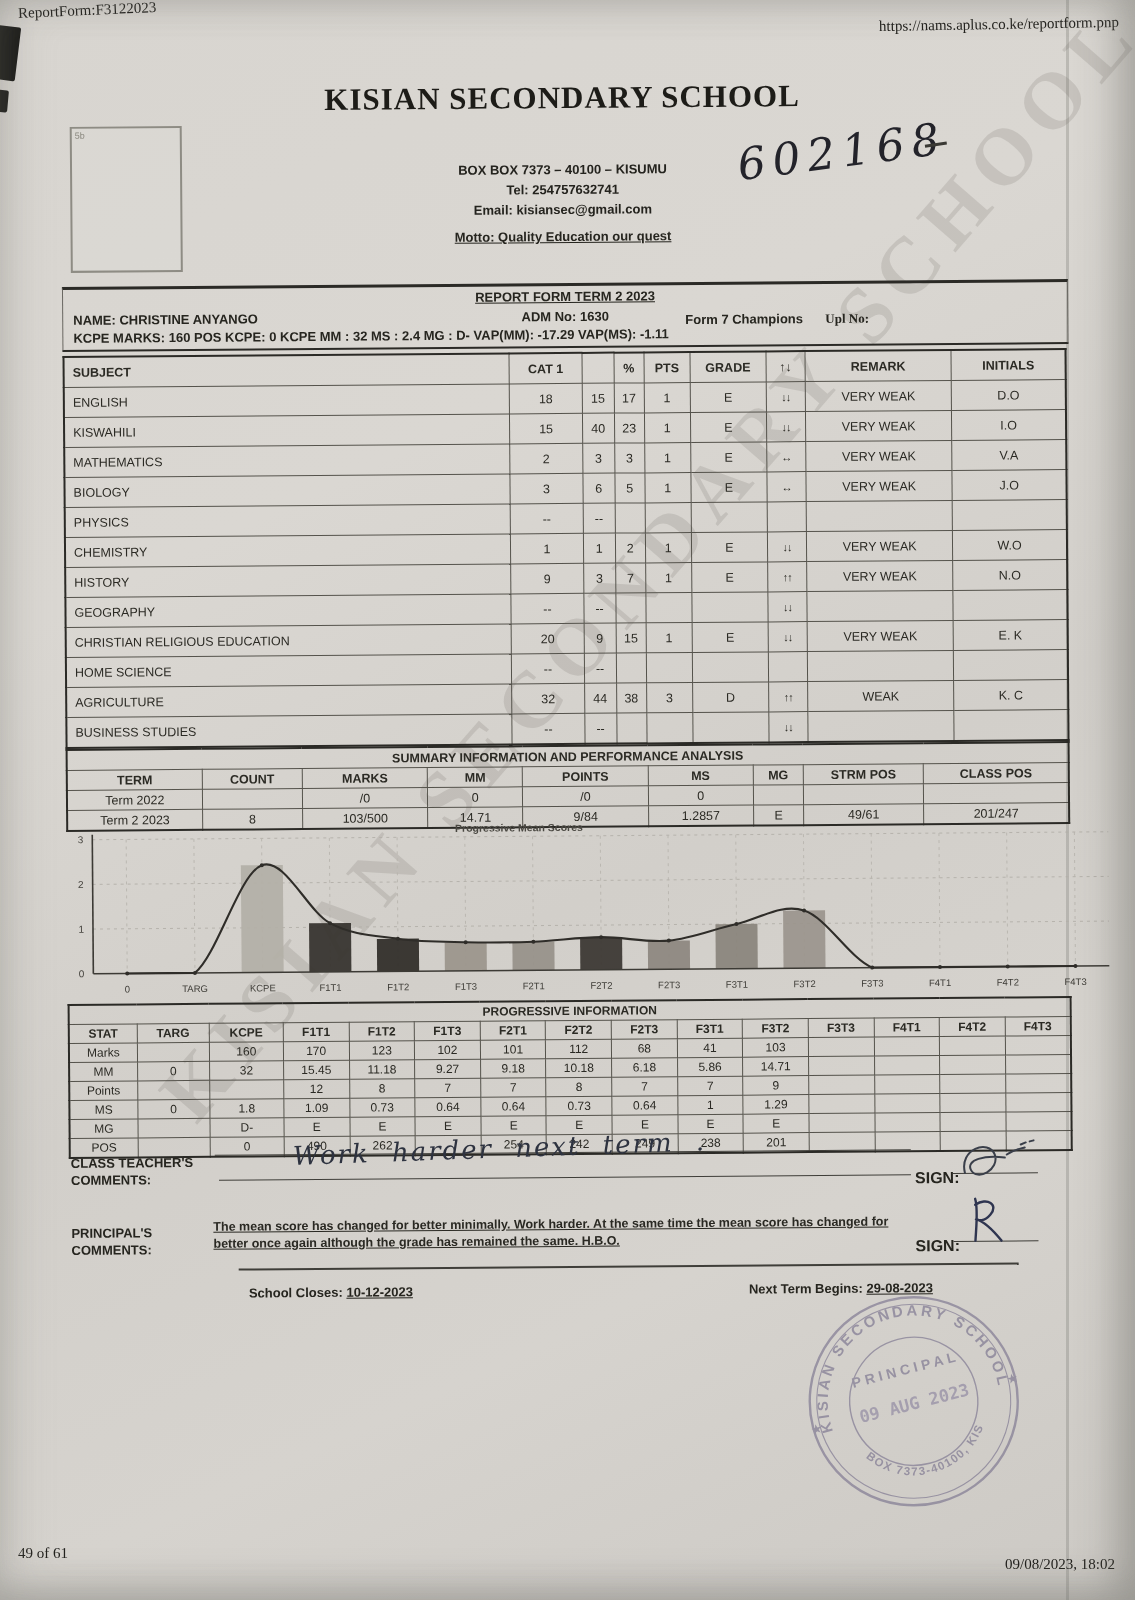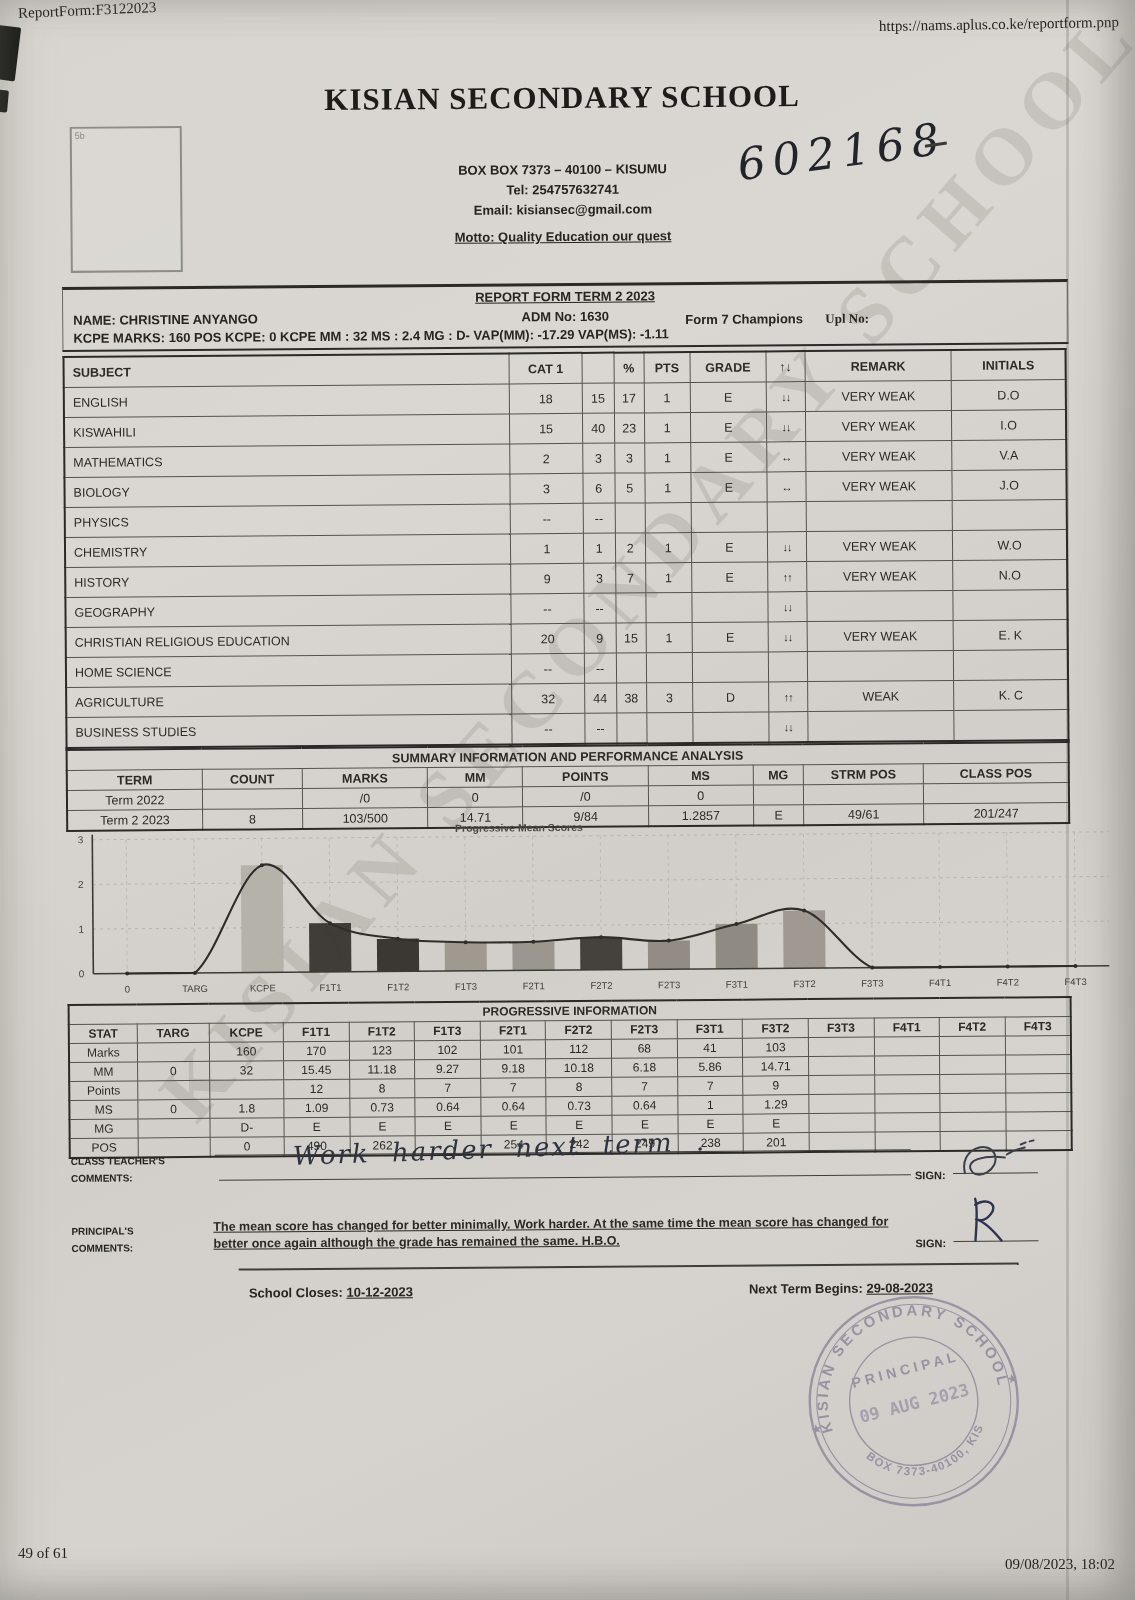--- a/index.html
+++ b/index.html
@@ -46,27 +46,27 @@
   #subject-table .arrcol{font-size:11px;letter-spacing:-1px;}
   #summary-table{left:66px;top:745px;width:1004px;}
   #summary-table td,#summary-table th{height:17px;font-size:12.5px;}
   #summary-table .ttl,{height:18px;}
   #prog-table{left:66px;top:1000px;width:1004px;}
   #prog-table td,#prog-table th{height:16px;font-size:12px;padding:1px 2px;}
   .tbl-title{text-align:center;font-weight:bold;}
 
   .chart-wrap{left:50px;top:820px;width:1070px;height:178px;}
 
-  .cmt-label{font-weight:bold;font-size:10px;}
+  .cmt-label{font-weight:bold;font-size:13px;}
   .rule{position:absolute;border-bottom:1.6px solid #3f3e39;}
   .handwrite{left:290px;top:1133px;font-family:"DejaVu Serif",serif;font-style:italic;font-size:26px;
     letter-spacing:2px;word-spacing:12px;color:#2e3340;transform:rotate(-1.6deg);}
   .ptext{left:210px;top:1216px;width:680px;font-size:12.5px;font-weight:bold;line-height:17px;
     text-decoration:underline;color:#2a2923;}
-  .signlbl{font-weight:bold;font-size:11px;}
+  .signlbl{font-weight:bold;font-size:16px;}
   .dates{font-weight:bold;font-size:13px;}
   .dates u{text-decoration:underline;}
 
   .watermark{left:-30px;top:610px;width:1200px;text-align:center;font-family:"Liberation Serif",serif;
     font-weight:bold;font-size:80px;letter-spacing:12px;white-space:nowrap;color:rgba(100,96,90,.17);
     transform:rotate(-49deg);pointer-events:none;}
   .stamp{left:793px;top:1288px;opacity:.62;transform:rotate(-14deg);}
   .footer{font-family:"Liberation Serif",serif;font-size:15px;color:#23221e;}
 </style>
 </head>

